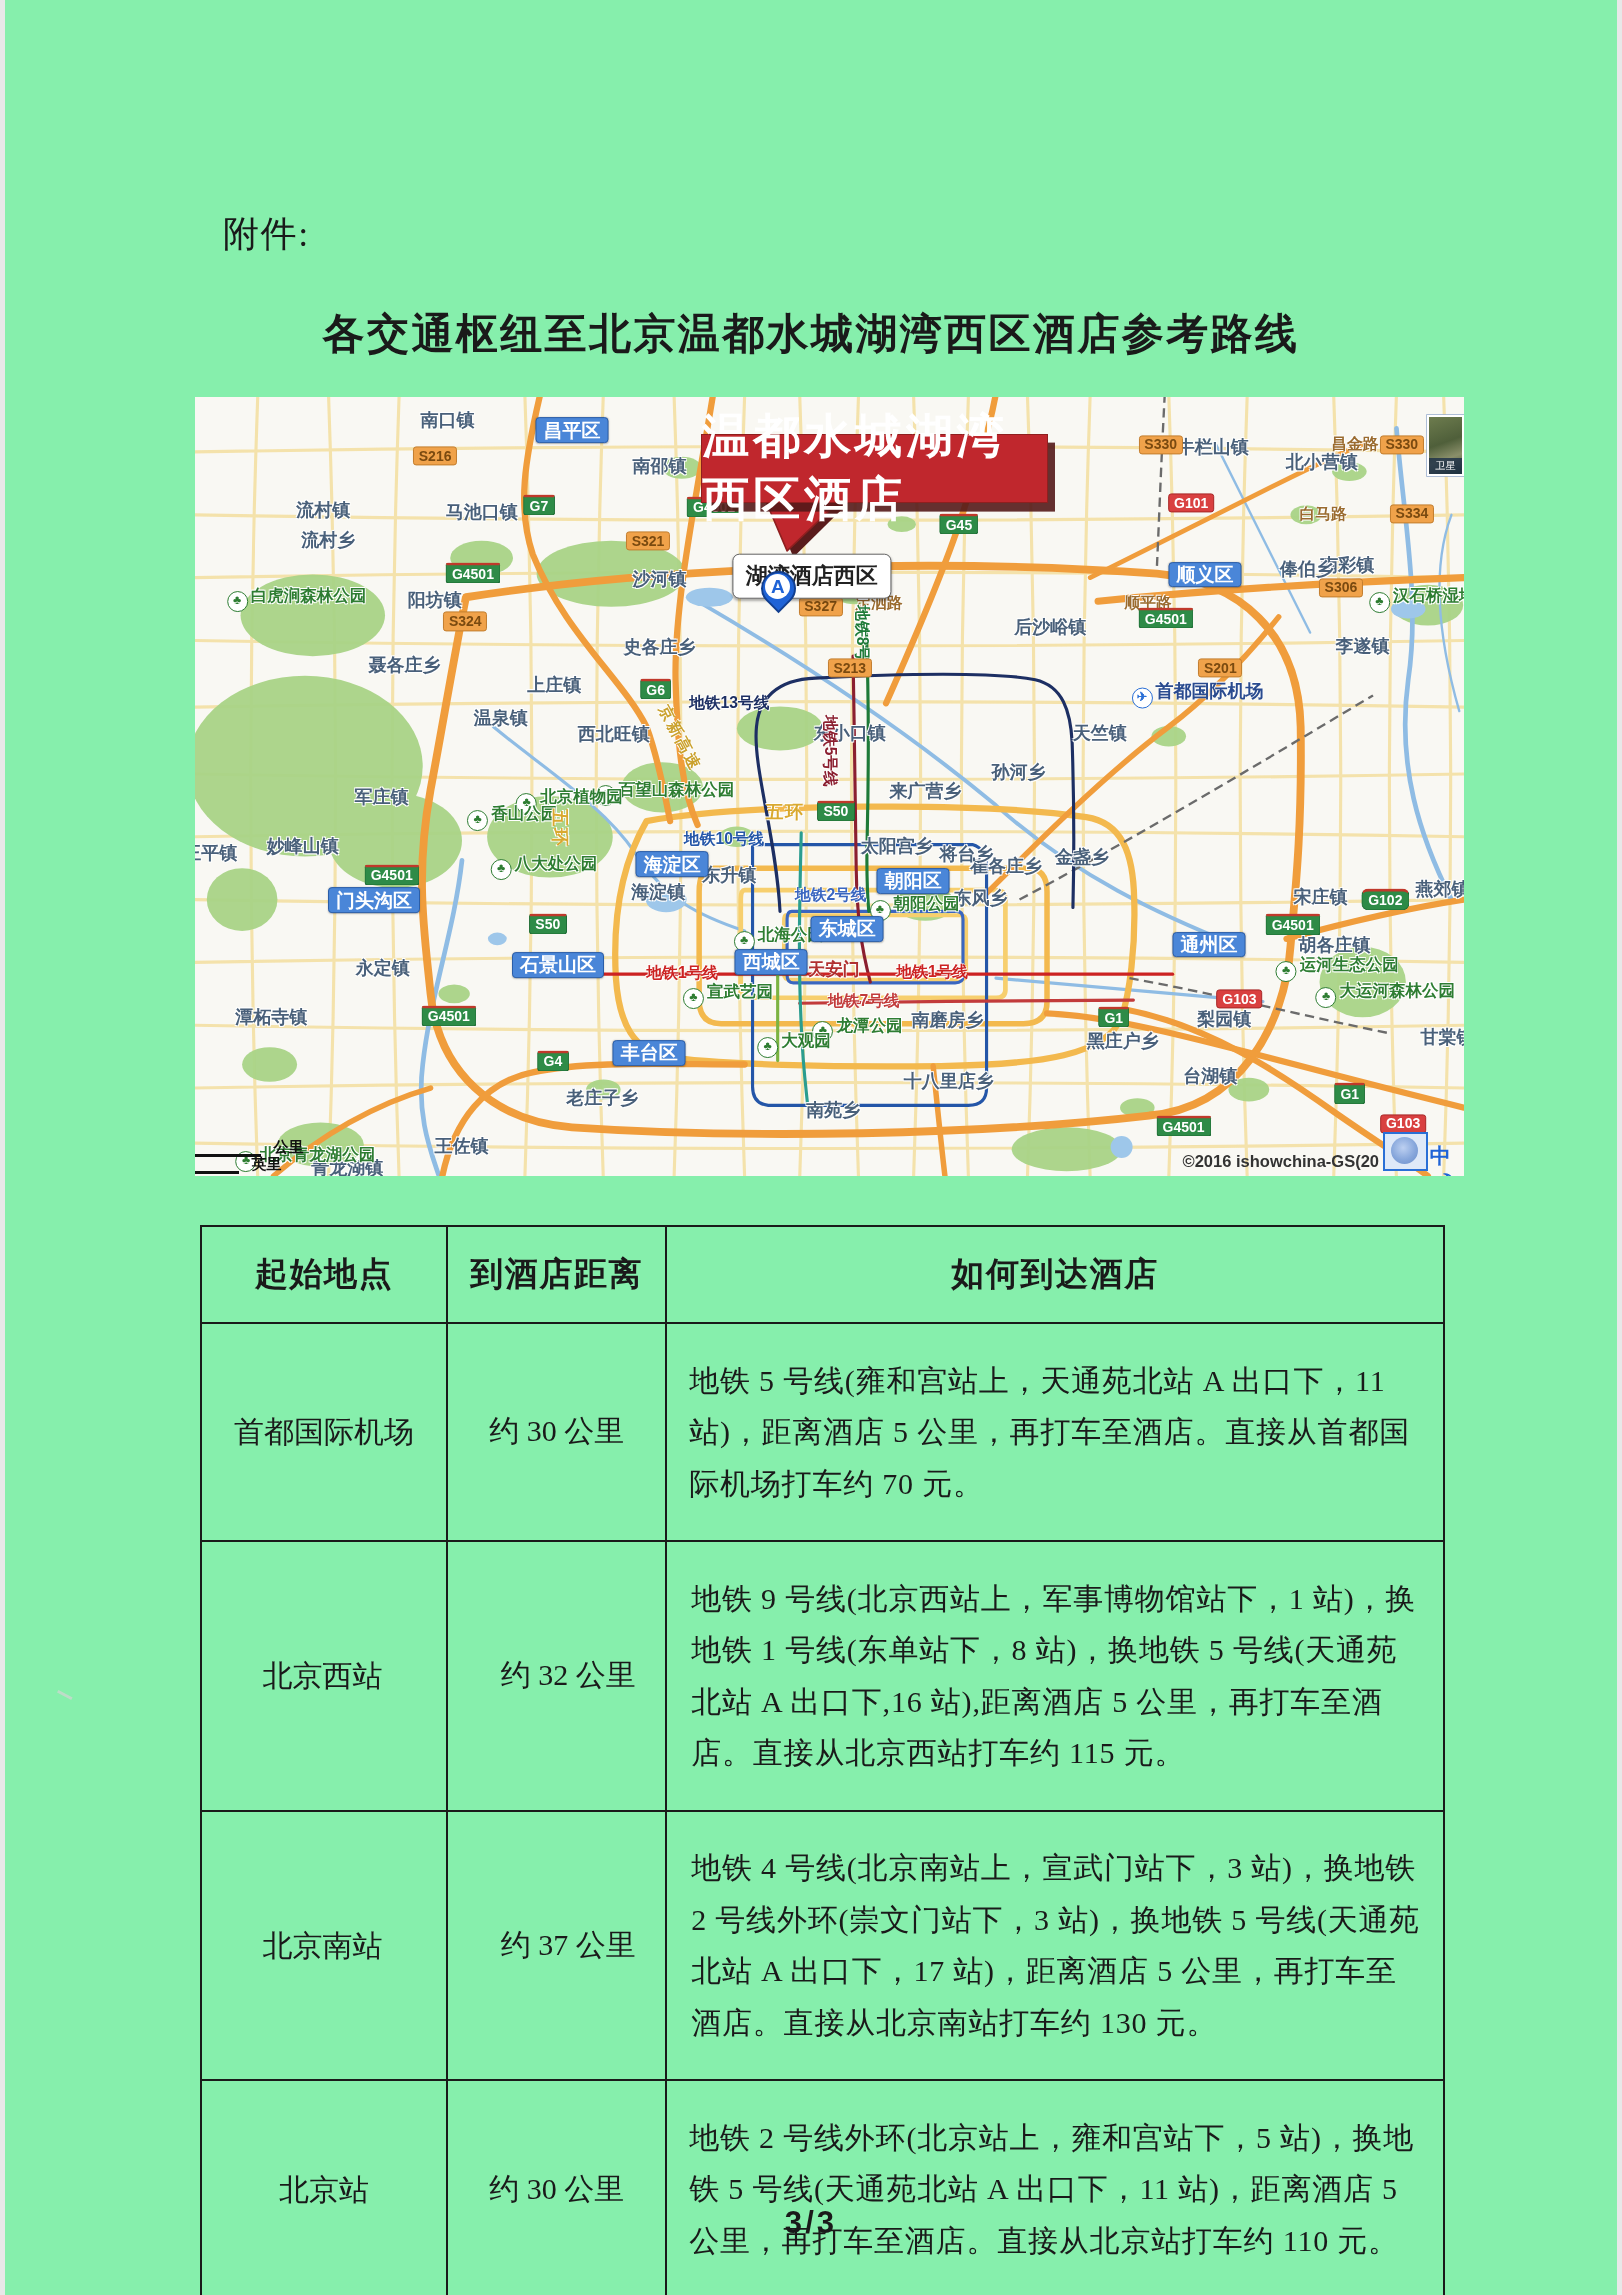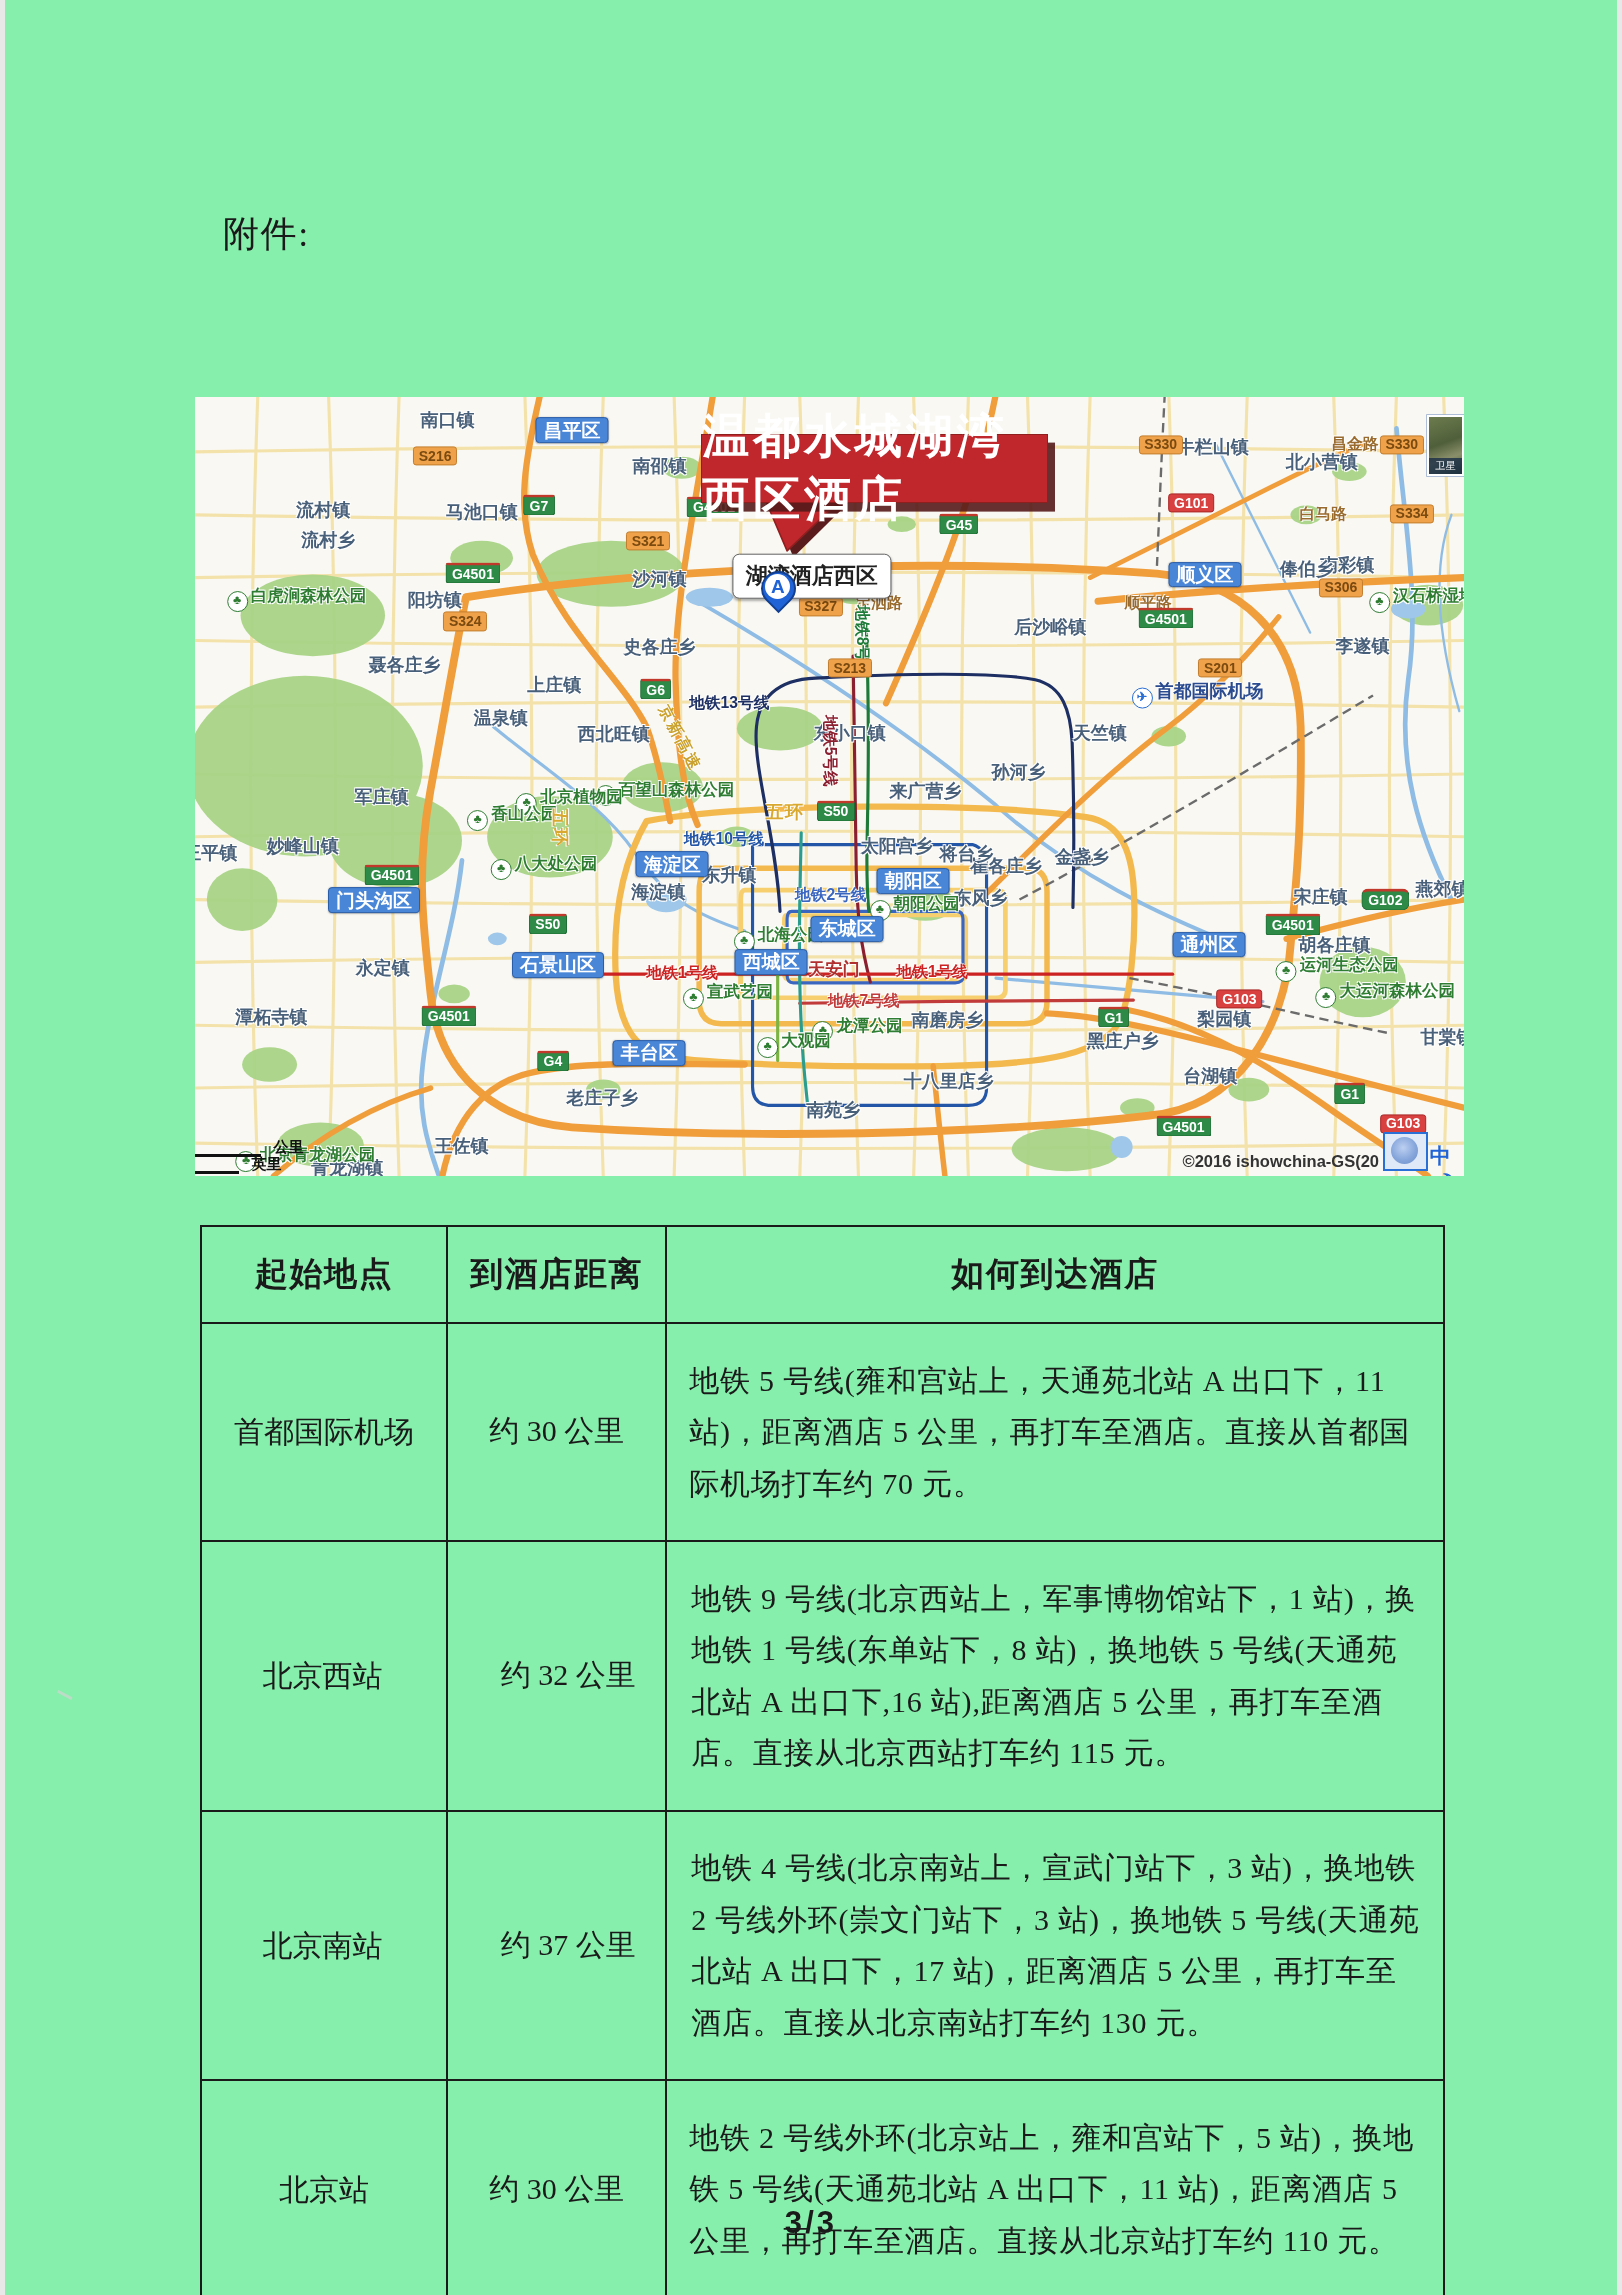--- a/index.html
+++ b/index.html
@@ -94,20 +94,21 @@
        font-size:31px;font-weight:bold;letter-spacing:3.1px;font-family:"Liberation Sans",sans-serif;}
   .artifact{position:absolute;left:50px;top:1693px;width:15.7px;height:7.9px;border-top:3.1px solid #d4d4d4;
        transform:rotate(28deg);opacity:.7;}
 </style>
 </head>
 <body>
 
 <div class="page">
 
   <div class="attachment">附件:</div>
+  <h1 class="doc-title">各交通枢纽至北京温都水城湖湾西区酒店参考路线</h1>
 
   <div class="map">
     <svg viewBox="0 0 1616 992" preserveAspectRatio="none">
       <rect x="0" y="0" width="1616" height="992" fill="#f9f8f3"></rect>
       <g id="grid" stroke="#f1d47c" stroke-width="4" fill="none" opacity="0.6">
           <path d="M80 -4 Q62 496 80 996"></path>
           <path d="M170 -4 Q188 496 170 996"></path>
           <path d="M260 -4 Q242 496 260 996"></path>
           <path d="M420 -4 Q438 496 420 996"></path>
           <path d="M520 -4 Q502 496 520 996"></path>

